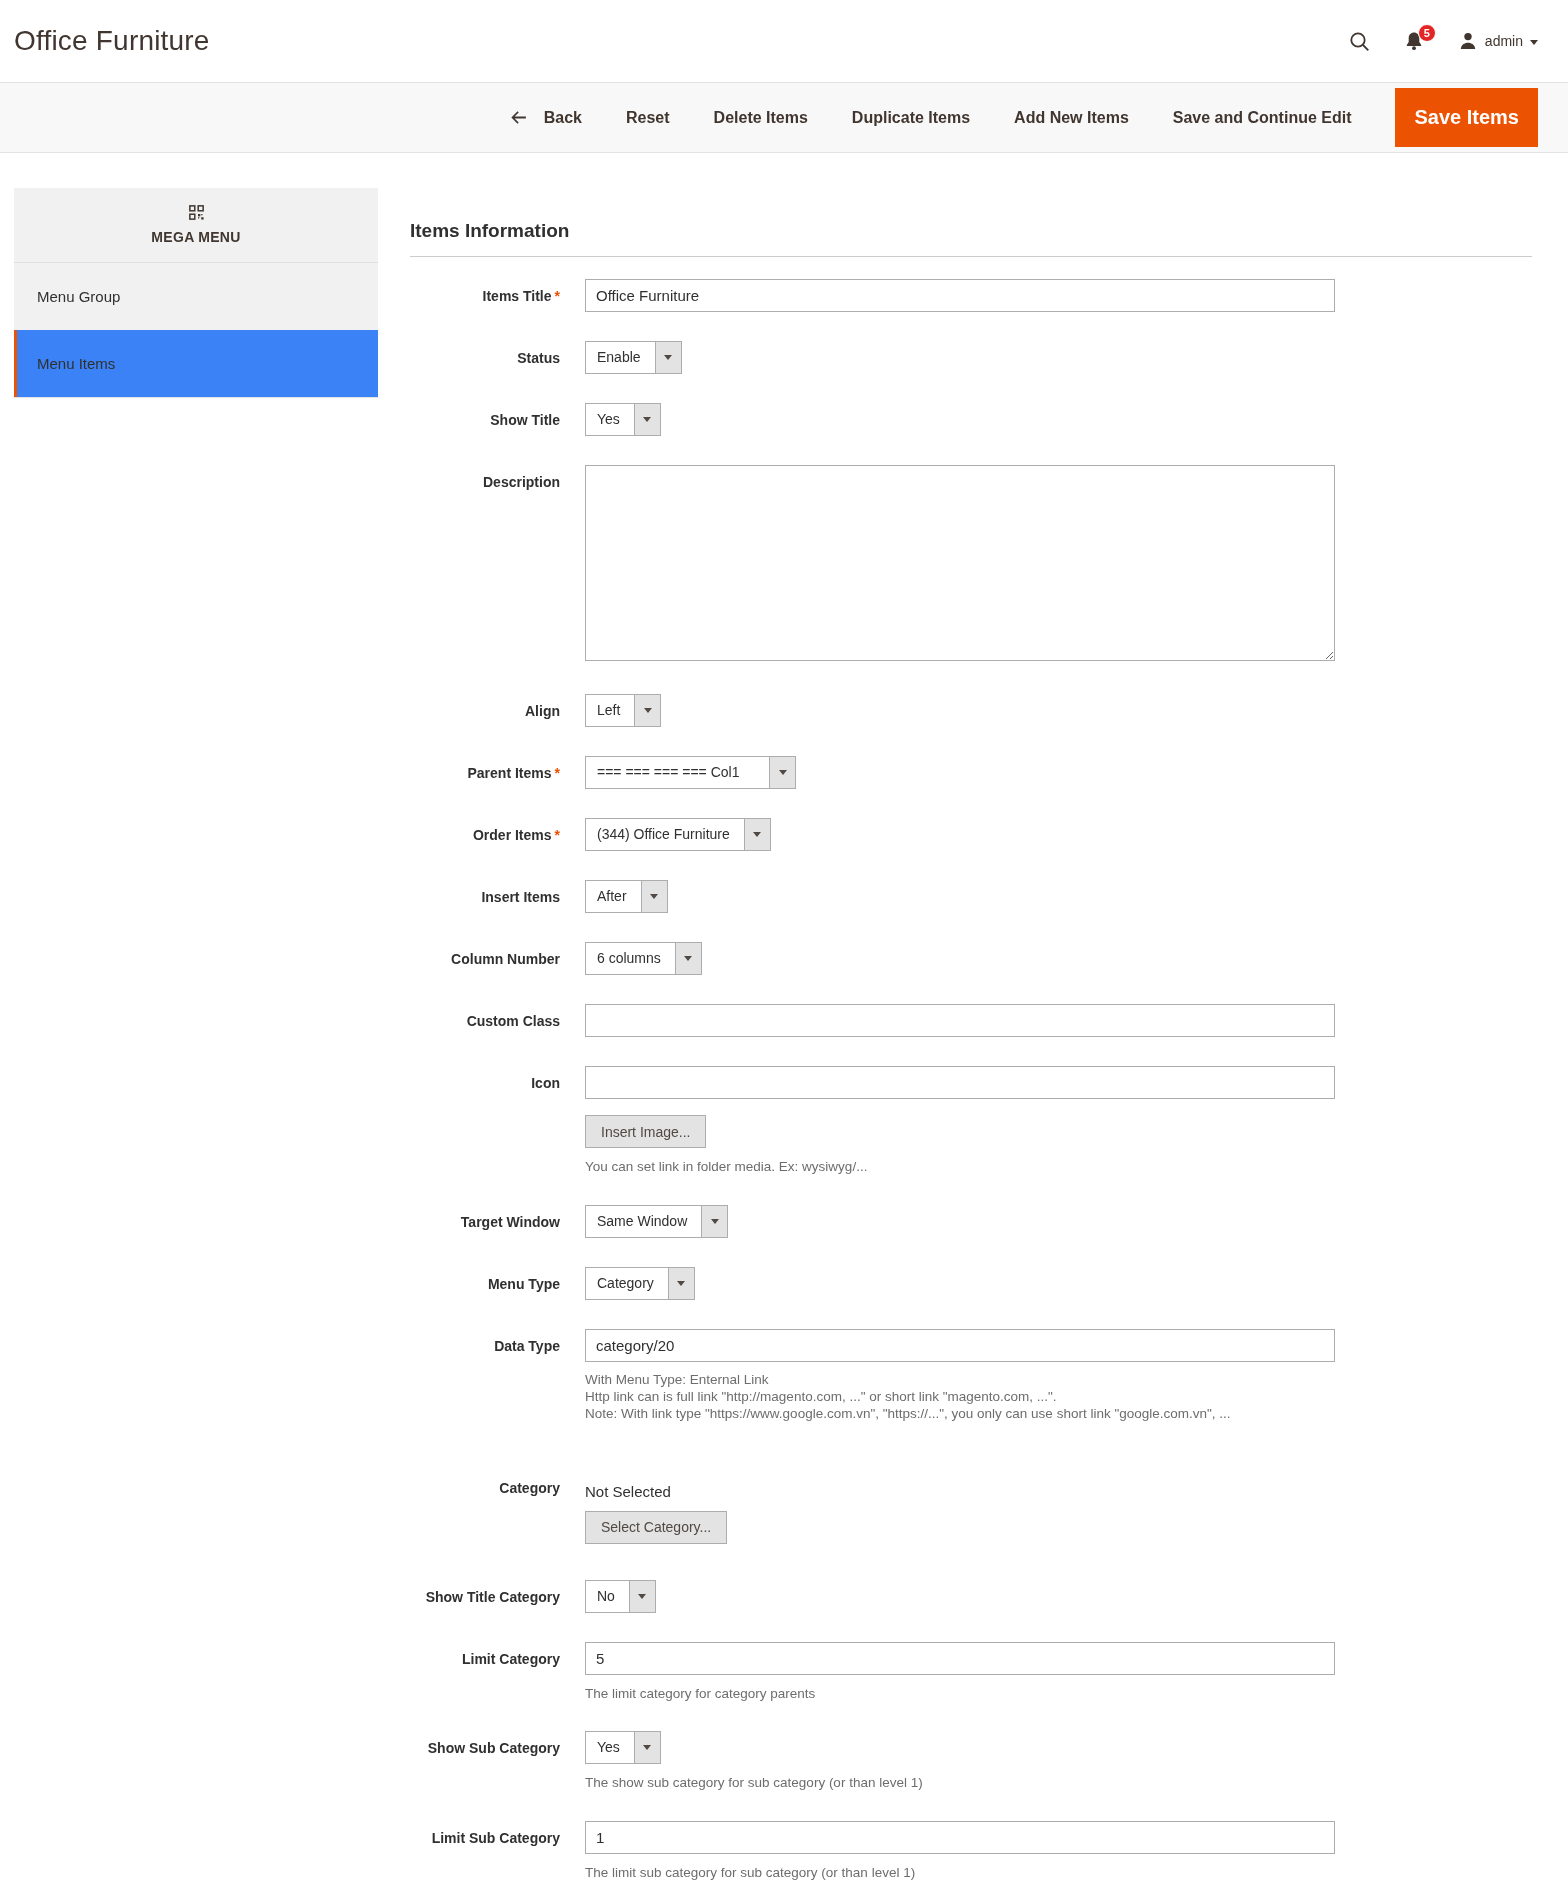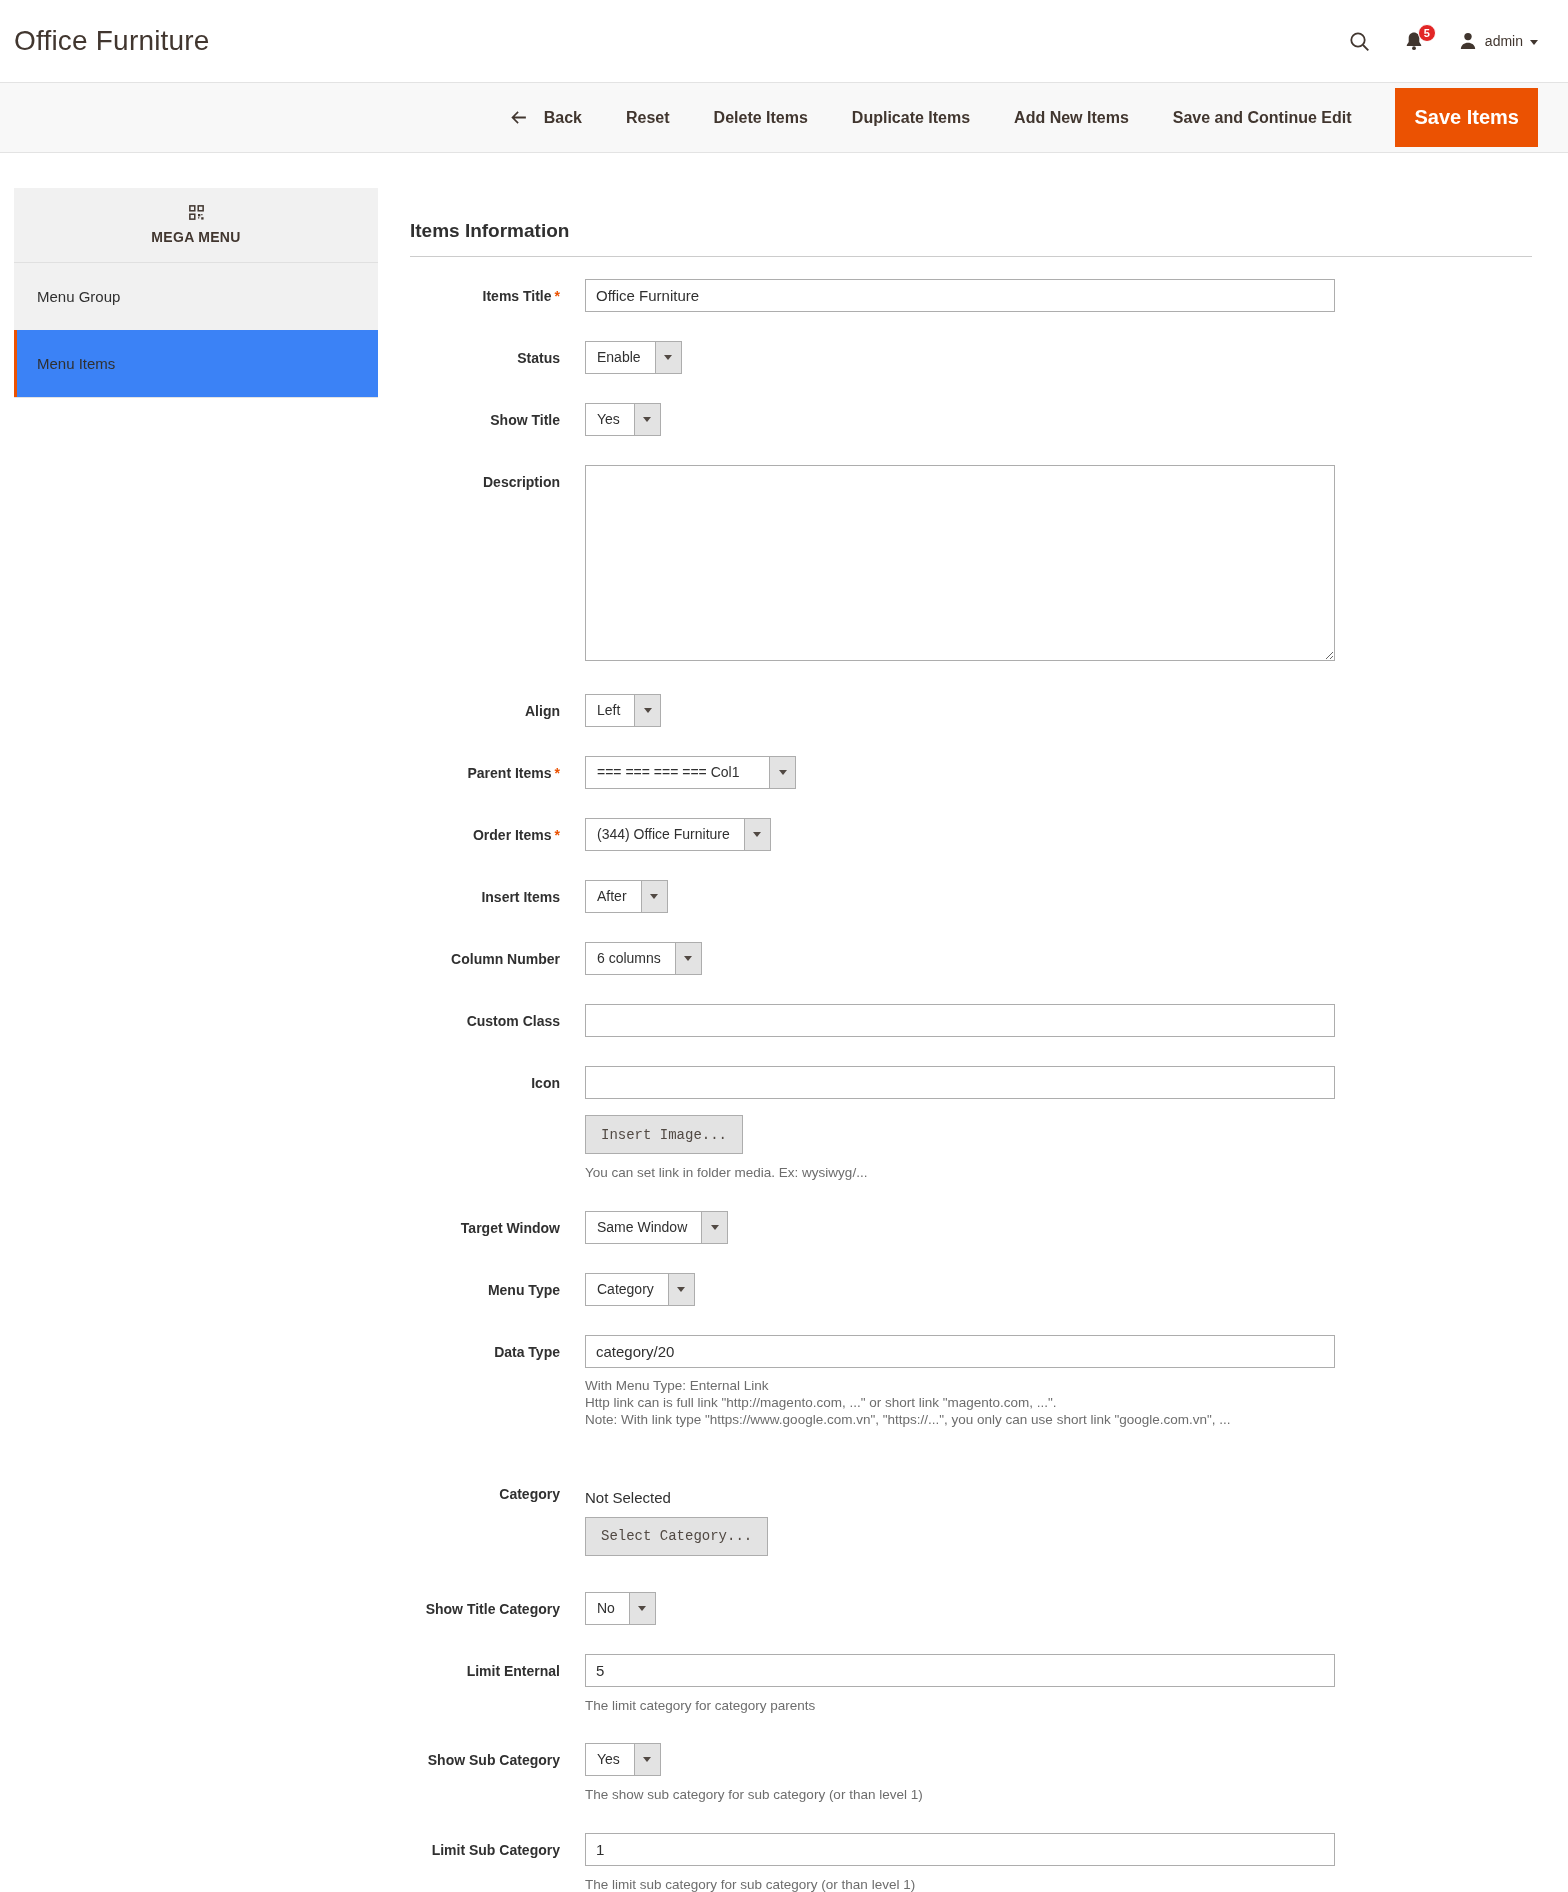--- a/index.html
+++ b/index.html
@@ -175,22 +175,22 @@
     border-left:4px solid transparent;
     border-right:4px solid transparent;
     border-top:5px solid #514943;
   }
 
   .btn-secondary {
     background:#e3e3e3;
     border:1px solid #adadad;
     color:#514943;
     font-size:14px;
-    font-family:Liberation Mono, monospace;
-    padding:0 15px; height:39px;
+    font-family:Liberation Sans, sans-serif;
+    padding:0 15px; height:33px;
     cursor:pointer;
   }
 
   .note {
     margin-top:10px;
     font-size:13.5px;
     color:#6d6d6d;
     line-height:1.3;
   }
   .note-lines div { font-size:13.5px; color:#6d6d6d; line-height:17px; }
@@ -427,21 +427,21 @@
       <div class="lbl">Show Title Category</div>
       <div class="ctrl">
         <span class="select">
           <span class="val">No</span>
           <span class="arrow"></span>
         </span>
       </div>
     </div>
 
     <div class="row">
-      <div class="lbl">Limit Enternal</div>
+      <div class="lbl">Limit Category</div>
       <div class="ctrl">
         <input class="txt wide" value="5" style="">
         <div class="note">The limit category for category parents</div>
       </div>
     </div>
 
     <div class="row">
       <div class="lbl">Show Sub Category</div>
       <div class="ctrl">
         <span class="select">

